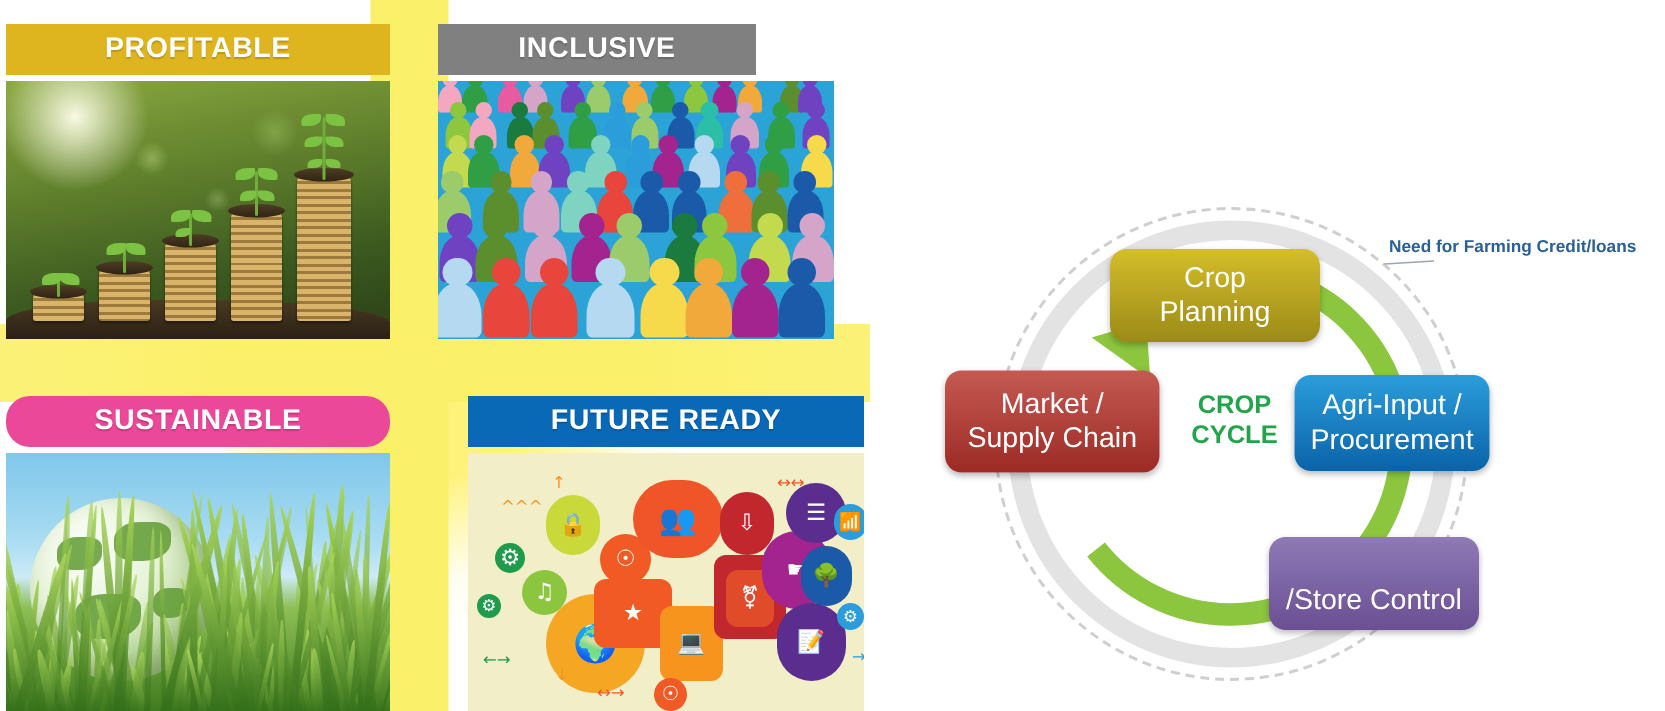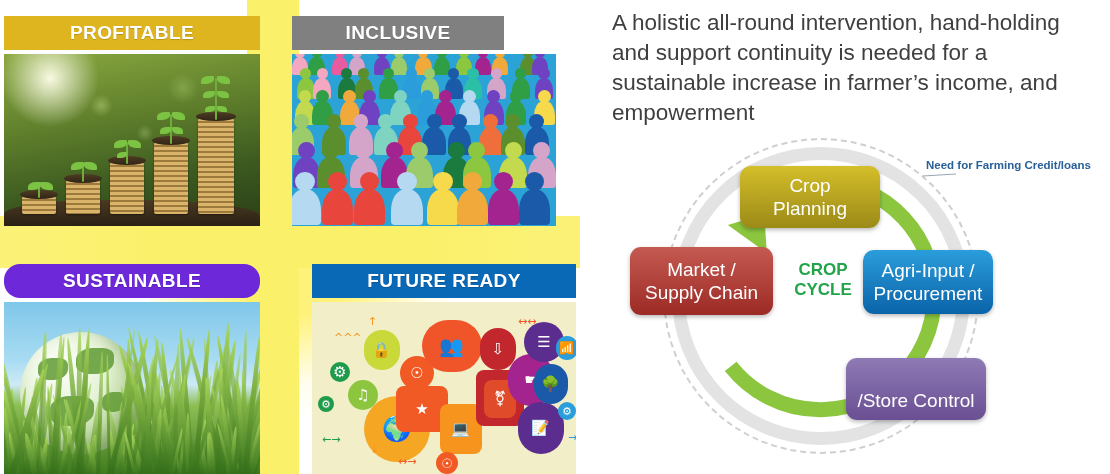--- a/index.html
+++ b/index.html
@@ -442,21 +442,21 @@
             </div>
             <div class="pp" style="left: 226.641px; top: 118px; width: 31.2px;">
               <i style="width:19.344px;height:19.344px;background:#1b5aa8"></i>
               <b style="width:31.2px;height:36px;background:#1b5aa8;margin-top:-2.496px"></b>
             </div>
           </div>
       </div>
     </div>
 
     <div class="quad-cell" style="left:4px;top:264px;width:256px;">
-      <div class="q-head" style="background:#6d28d9;border-radius:16px;">SUSTAINABLE</div>
+      <div class="q-head" style="background:#ec4899;border-radius:16px;">SUSTAINABLE</div>
       <div class="q-img" style="width:256px;height:172px;margin-top:4px;">
         <div class="ph-sust" id="grass">
           <div class="globe">
             <div class="cont" style="left:18px;top:26px;width:30px;height:22px;"></div>
             <div class="cont" style="left:56px;top:16px;width:38px;height:26px;"></div>
             <div class="cont" style="left:30px;top:64px;width:44px;height:30px;"></div>
             <div class="cont" style="left:82px;top:60px;width:24px;height:20px;"></div>
           </div>
         <div class="blade" style="left: 56.025px; height: 75.7119px; transform: rotate(14.7342deg); opacity: 0.784357; width: 4.97464px;"></div>
             <div class="blade" style="left: 248.27px; height: 66.3935px; transform: rotate(-2.37deg); opacity: 0.781754; width: 4.44847px;"></div>
@@ -684,21 +684,20 @@
           <div class="arrw" style="left:256px;top:130px;color:#2b9ddb;">→</div>
           <div class="arrw" style="left:56px;top:14px;color:#f7941e;">↑</div>
           <div class="arrw" style="left:58px;top:142px;color:#f7941e;">↓</div>
         </div>
       </div>
     </div>
   </div>
 
   <div id="right">
 
-    <div id="headline">A holistic all-round intervention, hand-holding and support continuity is needed for a sustainable increase in farmer’s income, and empowerment</div>
 
     <div id="cycle">
 
       <div class="ring-dash"></div>
       <div class="ring-gray"></div>
 
       <svg class="ring-green" viewBox="0 0 264 264">
         <path d="M132 18
                  A114 114 0 1 1 74.6 231.0" fill="none" stroke="#8cc63f" stroke-width="15" stroke-linecap="butt" transform="rotate(22 132 132)"></path>
         <polygon points="0,-15 26,14 -22,16" fill="#8cc63f" transform="translate(66,62) rotate(38)"></polygon>

